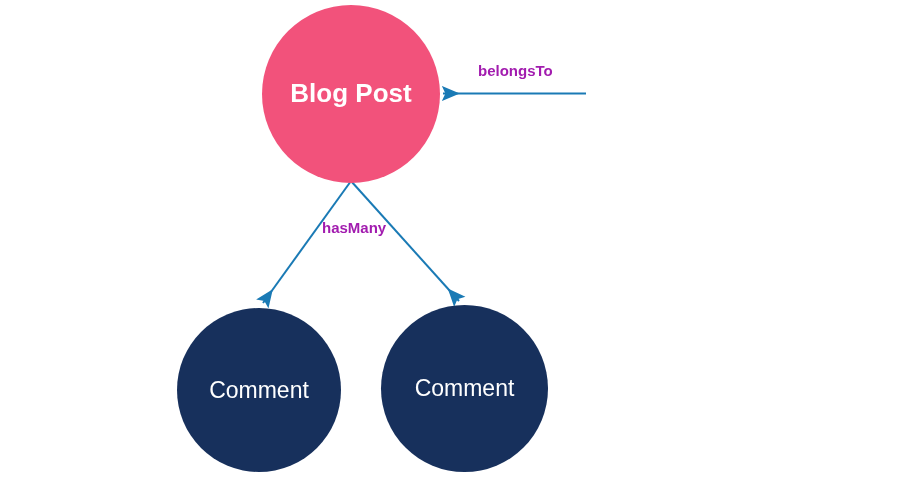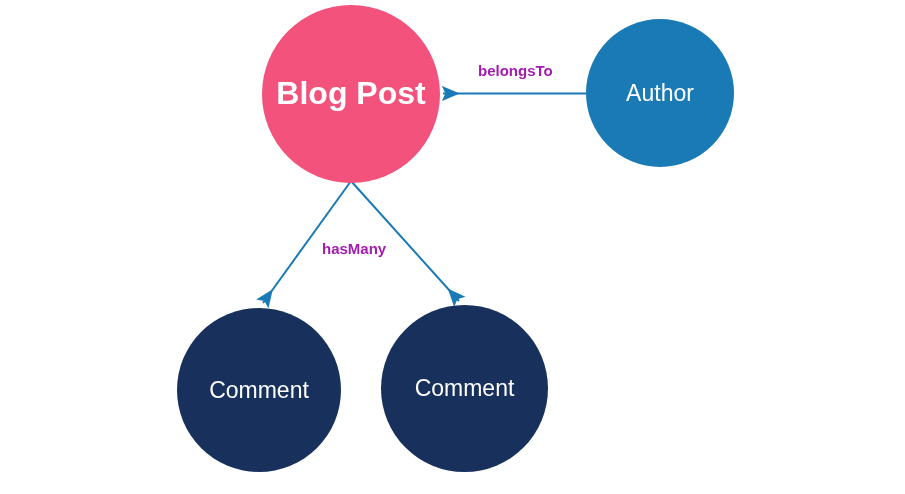--- a/index.html
+++ b/index.html
@@ -40,21 +40,21 @@
     white-space: nowrap;
   }
   .node-blogpost {
     left: 262px;
     top: 5px;
     width: 178px;
     height: 178px;
     background: #f2527b;
   }
   .node-blogpost .node-label {
-    font-size: 32px;
+    font-size: 26px;
     font-weight: bold;
   }
   .node-author {
     left: 586px;
     top: 19px;
     width: 148px;
     height: 148px;
     background: #1a7ab5;
   }
   .node-author .node-label {
@@ -89,21 +89,21 @@
     font-weight: bold;
     font-size: 15px;
     white-space: nowrap;
   }
   .edge-label-belongsto {
     left: 478px;
     top: 62px;
   }
   .edge-label-hasmany {
     left: 322px;
-    top: 240px;
+    top: 219px;
   }
 </style>
 </head>
 <body>
 
 <div id="canvas">
 
   <svg id="edges" viewBox="0 0 905 494" xmlns="http://www.w3.org/2000/svg">
     <defs>
       <marker id="arrowhead" markerWidth="9" markerHeight="8" refX="8.4" refY="4" orient="auto" markerUnits="strokeWidth">
@@ -115,23 +115,20 @@
 
     <line x1="351" y1="181" x2="263" y2="303" stroke="#1a7ab5" stroke-width="2" marker-end="url(#arrowhead)"></line>
 
     <line x1="351" y1="181" x2="459" y2="301" stroke="#1a7ab5" stroke-width="2" marker-end="url(#arrowhead)"></line>
   </svg>
 
   <div class="node node-blogpost">
     <span class="node-label">Blog Post</span>
   </div>
 
-  <div class="node node-author">
-    <span class="node-label">Author</span>
-  </div>
 
   <div class="node node-comment-left">
     <span class="node-label">Comment</span>
   </div>
 
   <div class="node node-comment-right">
     <span class="node-label">Comment</span>
   </div>
 
   <div class="edge-label edge-label-belongsto">belongsTo</div>

